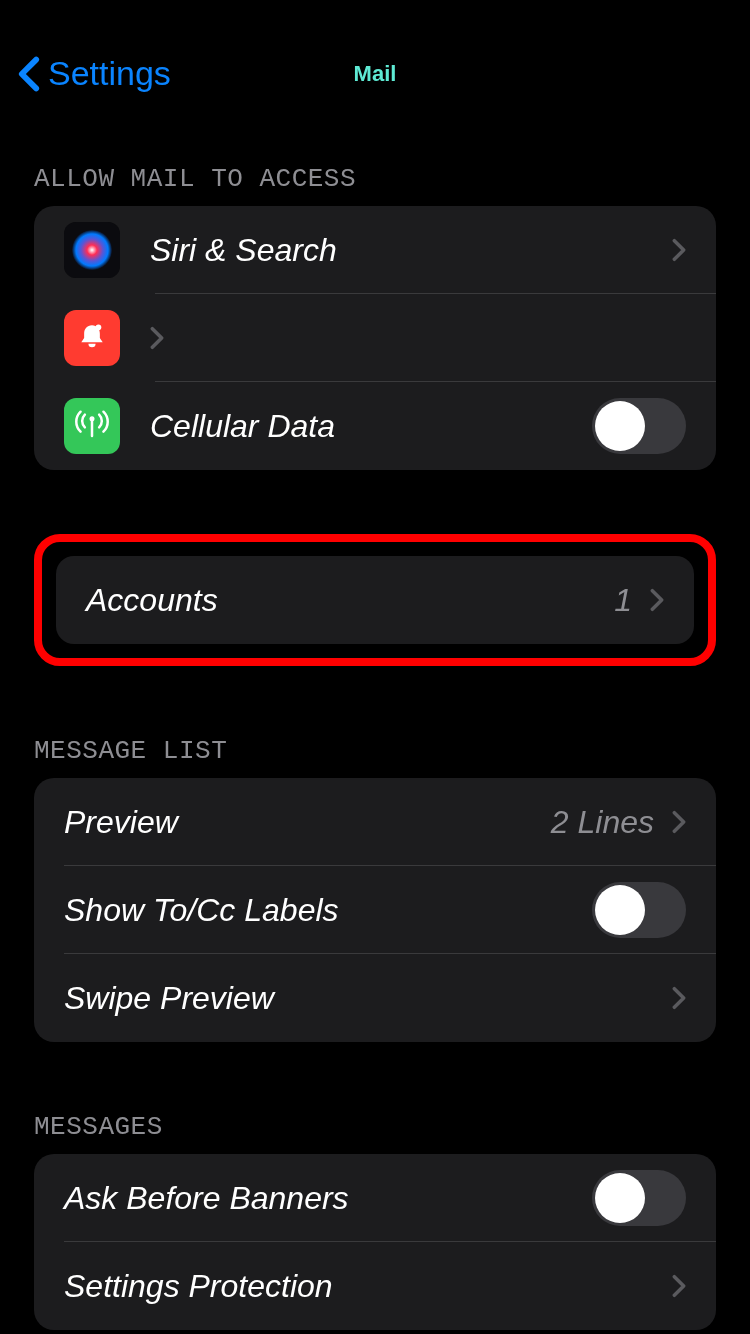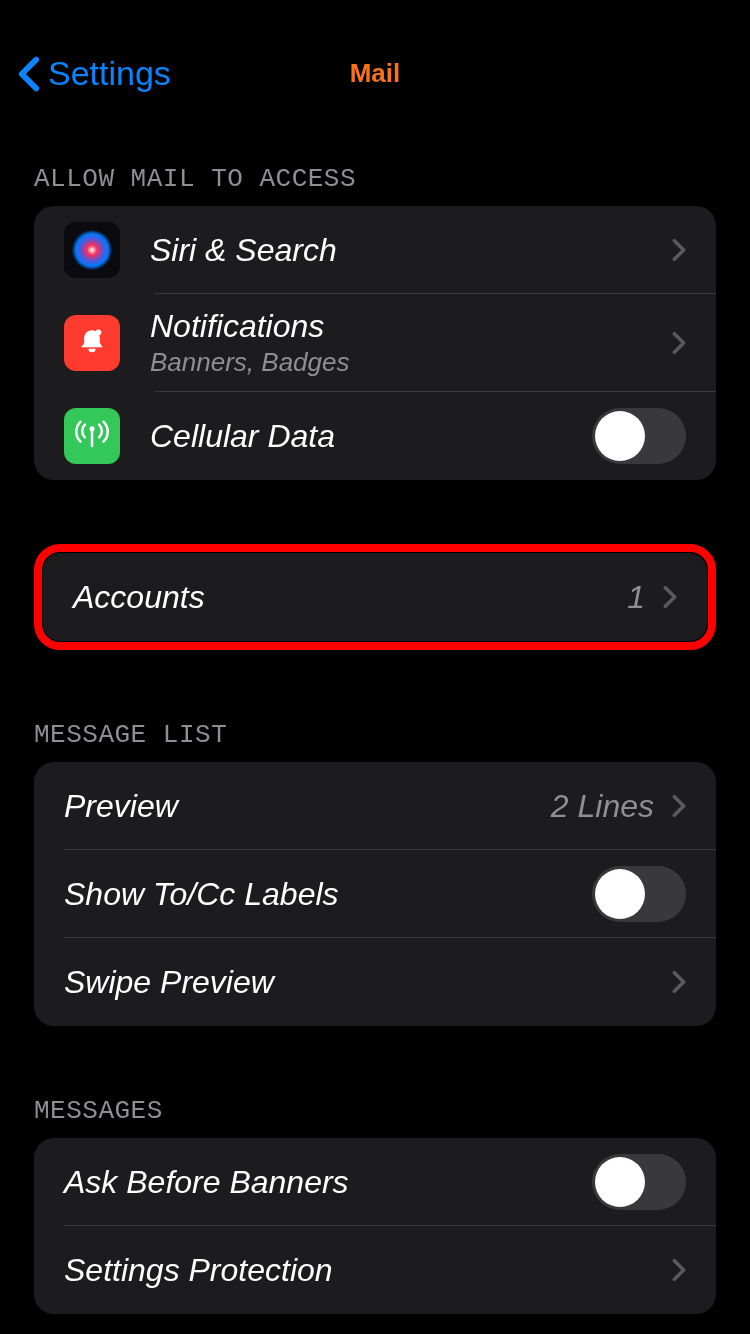--- a/index.html
+++ b/index.html
@@ -32,23 +32,23 @@
   }
   .back-chevron {
     width: 22px;
     height: 36px;
     margin-right: 8px;
   }
   .nav-title {
     position: absolute;
     left: 50%;
     transform: translateX(-50%);
-    font-size: 26px;
+    font-size: 22px;
     font-weight: 600;
-    color: #f97316;
+    color: #5eead4;
   }
   .section-header {
     font-size: 26px;
     color: #8e8e93;
     letter-spacing: 0.5px;
     padding: 0 34px 12px;
     margin-top: 70px;
     text-transform: uppercase;
     font-family: Liberation Mono, monospace;
   }
@@ -147,21 +147,21 @@
     margin: 64px 34px 0;
     border: 8px solid #ff0000;
     border-radius: 26px;
     padding: 0;
   }
   .highlight-wrap .group {
     margin: 0;
     border-radius: 18px;
   }
   .group.single {
-    margin: 1px;
+    margin: 14px;
   }
 </style>
 </head>
 <body>
 
 <div class="nav-bar">
   <div class="back-button">
     <svg class="back-chevron" viewBox="0 0 12 20" fill="none">
       <path d="M10 2 L2 10 L10 18" stroke="#0a84ff" stroke-width="3.2" stroke-linecap="round" stroke-linejoin="round"></path>
     </svg>
@@ -199,24 +199,20 @@
   </div>
 
   <div class="row">
     <div class="icon-box notif-icon">
       <svg viewBox="0 0 56 56" width="40" height="40">
         <path d="M28 10c-7 0-11 5-11 12v6l-4 6h30l-4-6v-6c0-7-4-12-11-12z" fill="#ffffff"></path>
         <circle cx="37" cy="13" r="4" fill="#ffffff"></circle>
         <path d="M23 36a5 5 0 0 0 10 0" fill="#ffffff"></path>
       </svg>
     </div>
-    <div class="row-text">
-      <span class="row-label">Notifications</span>
-      <span class="row-sublabel">Banners, Badges</span>
-    </div>
     <svg class="chevron" viewBox="0 0 12 20" fill="none">
       <path d="M2 2 L10 10 L2 18" stroke="#5a5a5e" stroke-width="3" stroke-linecap="round" stroke-linejoin="round"></path>
     </svg>
     <div class="sep"></div>
   </div>
 
   <div class="row">
     <div class="icon-box cellular-icon">
       <svg viewBox="0 0 56 56" width="40" height="40">
         <path d="M28 18v24" stroke="#ffffff" stroke-width="3.5" stroke-linecap="round"></path>

